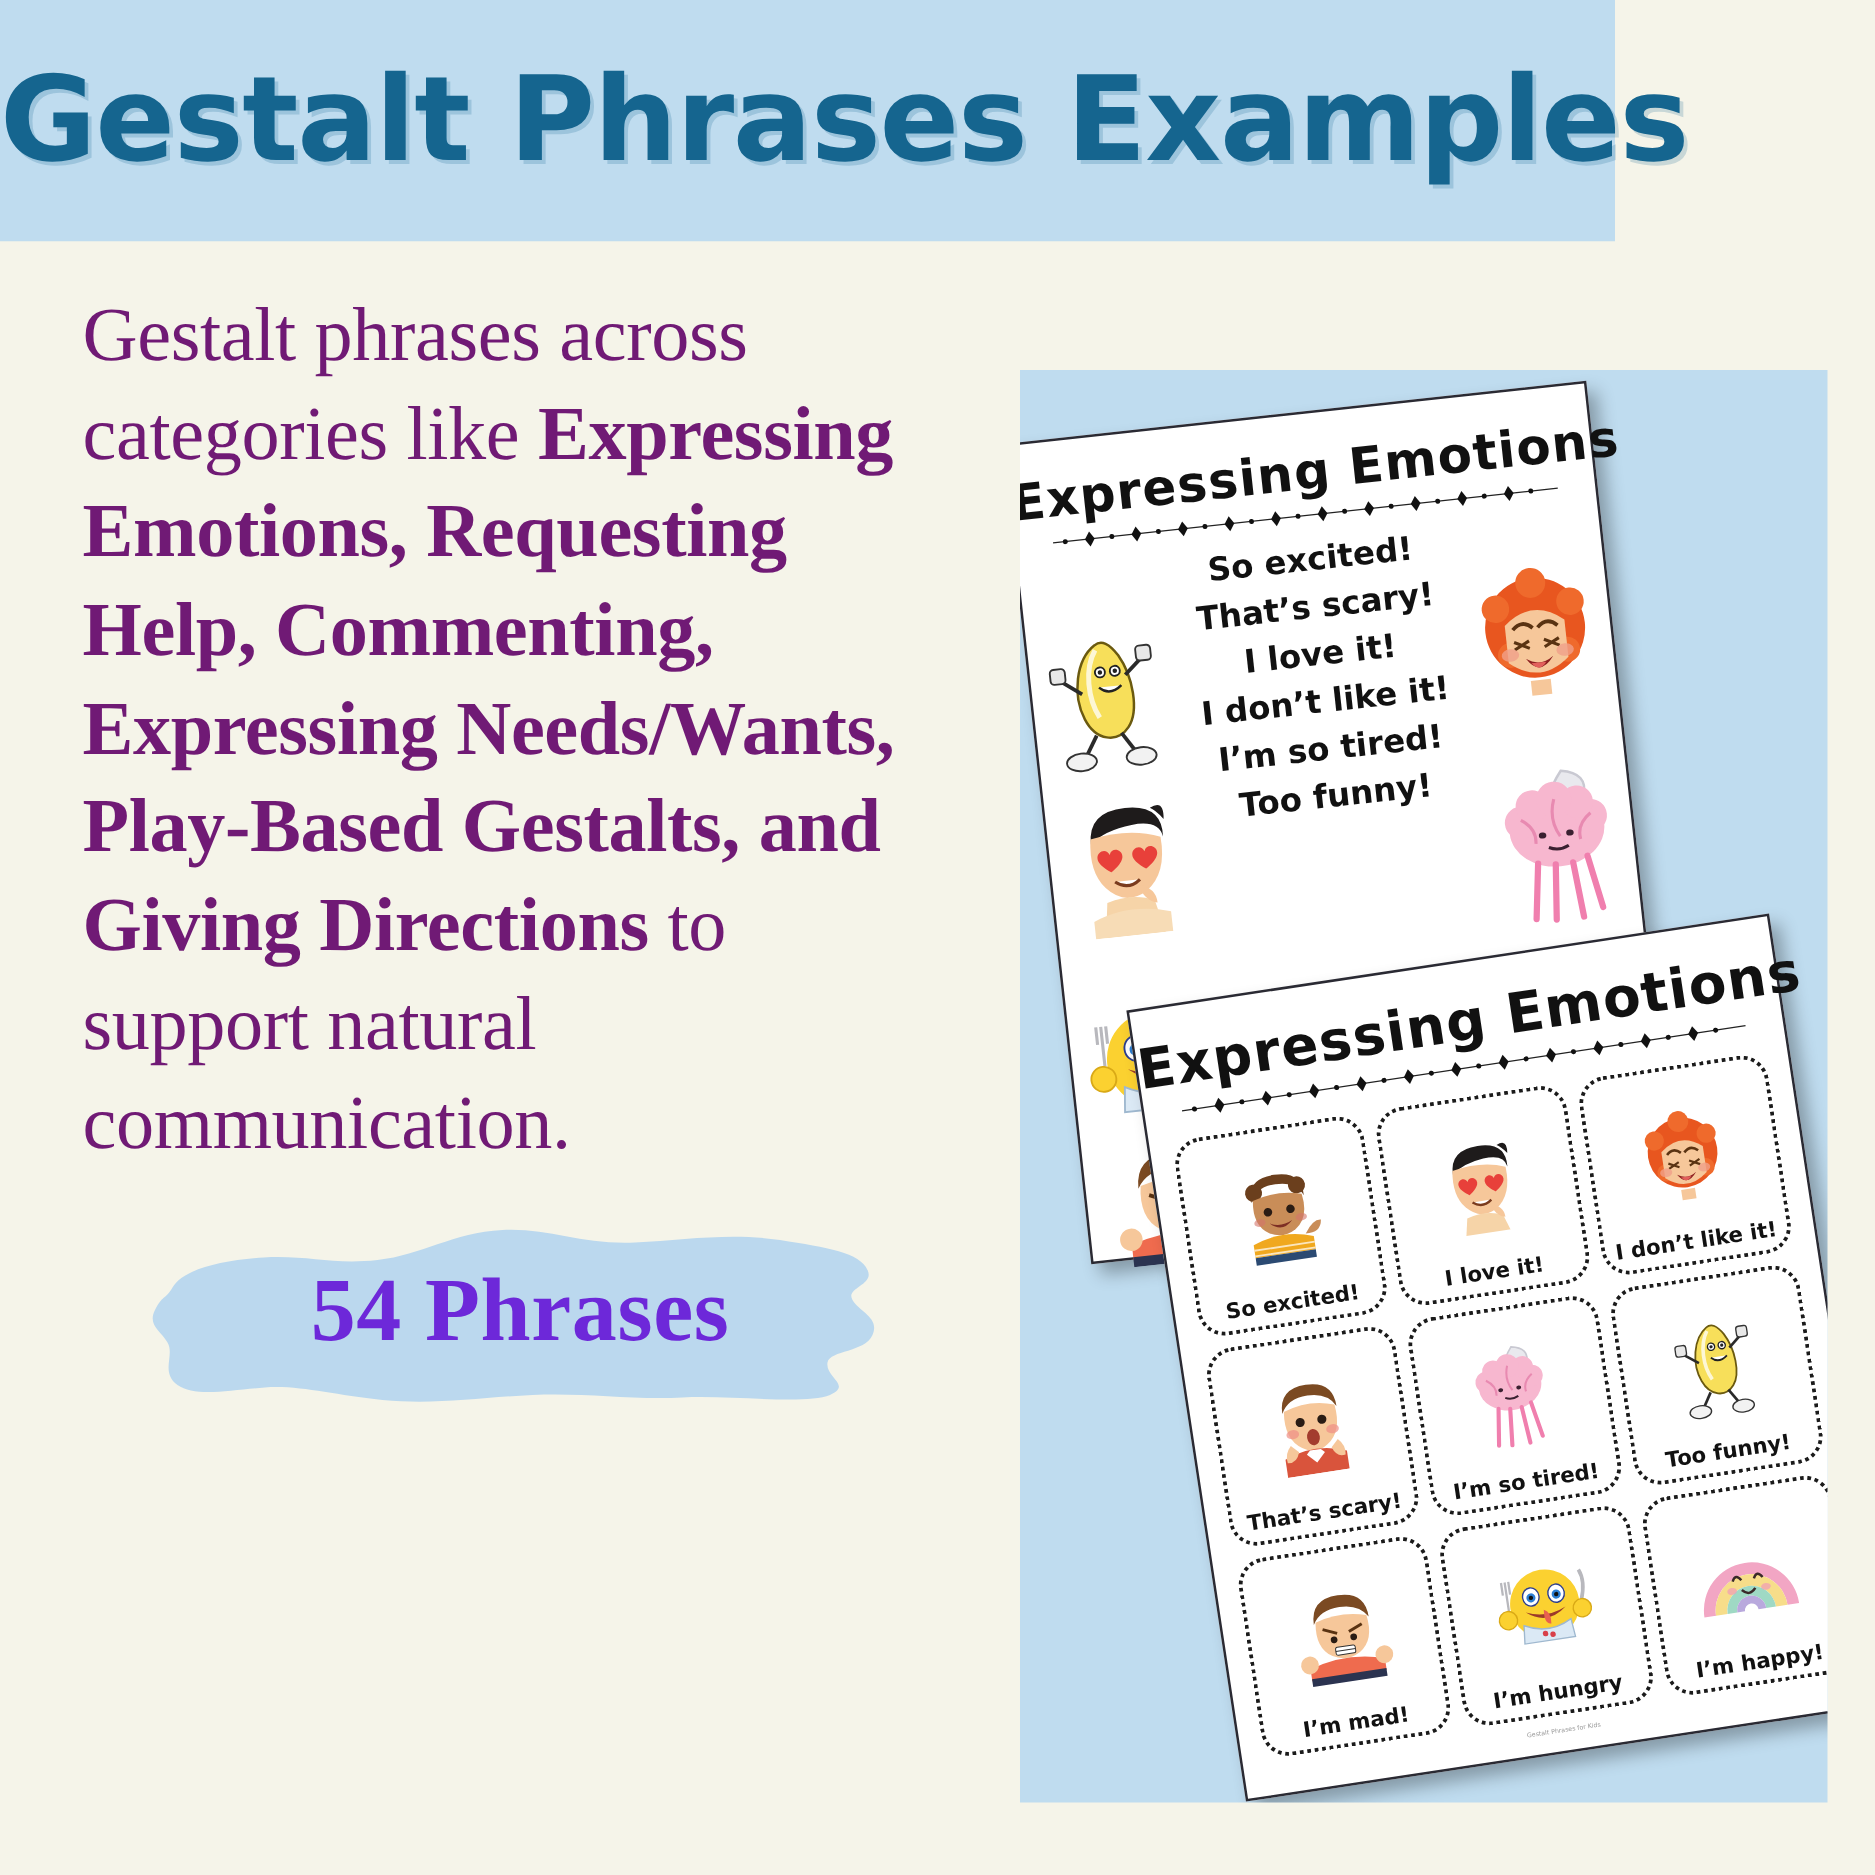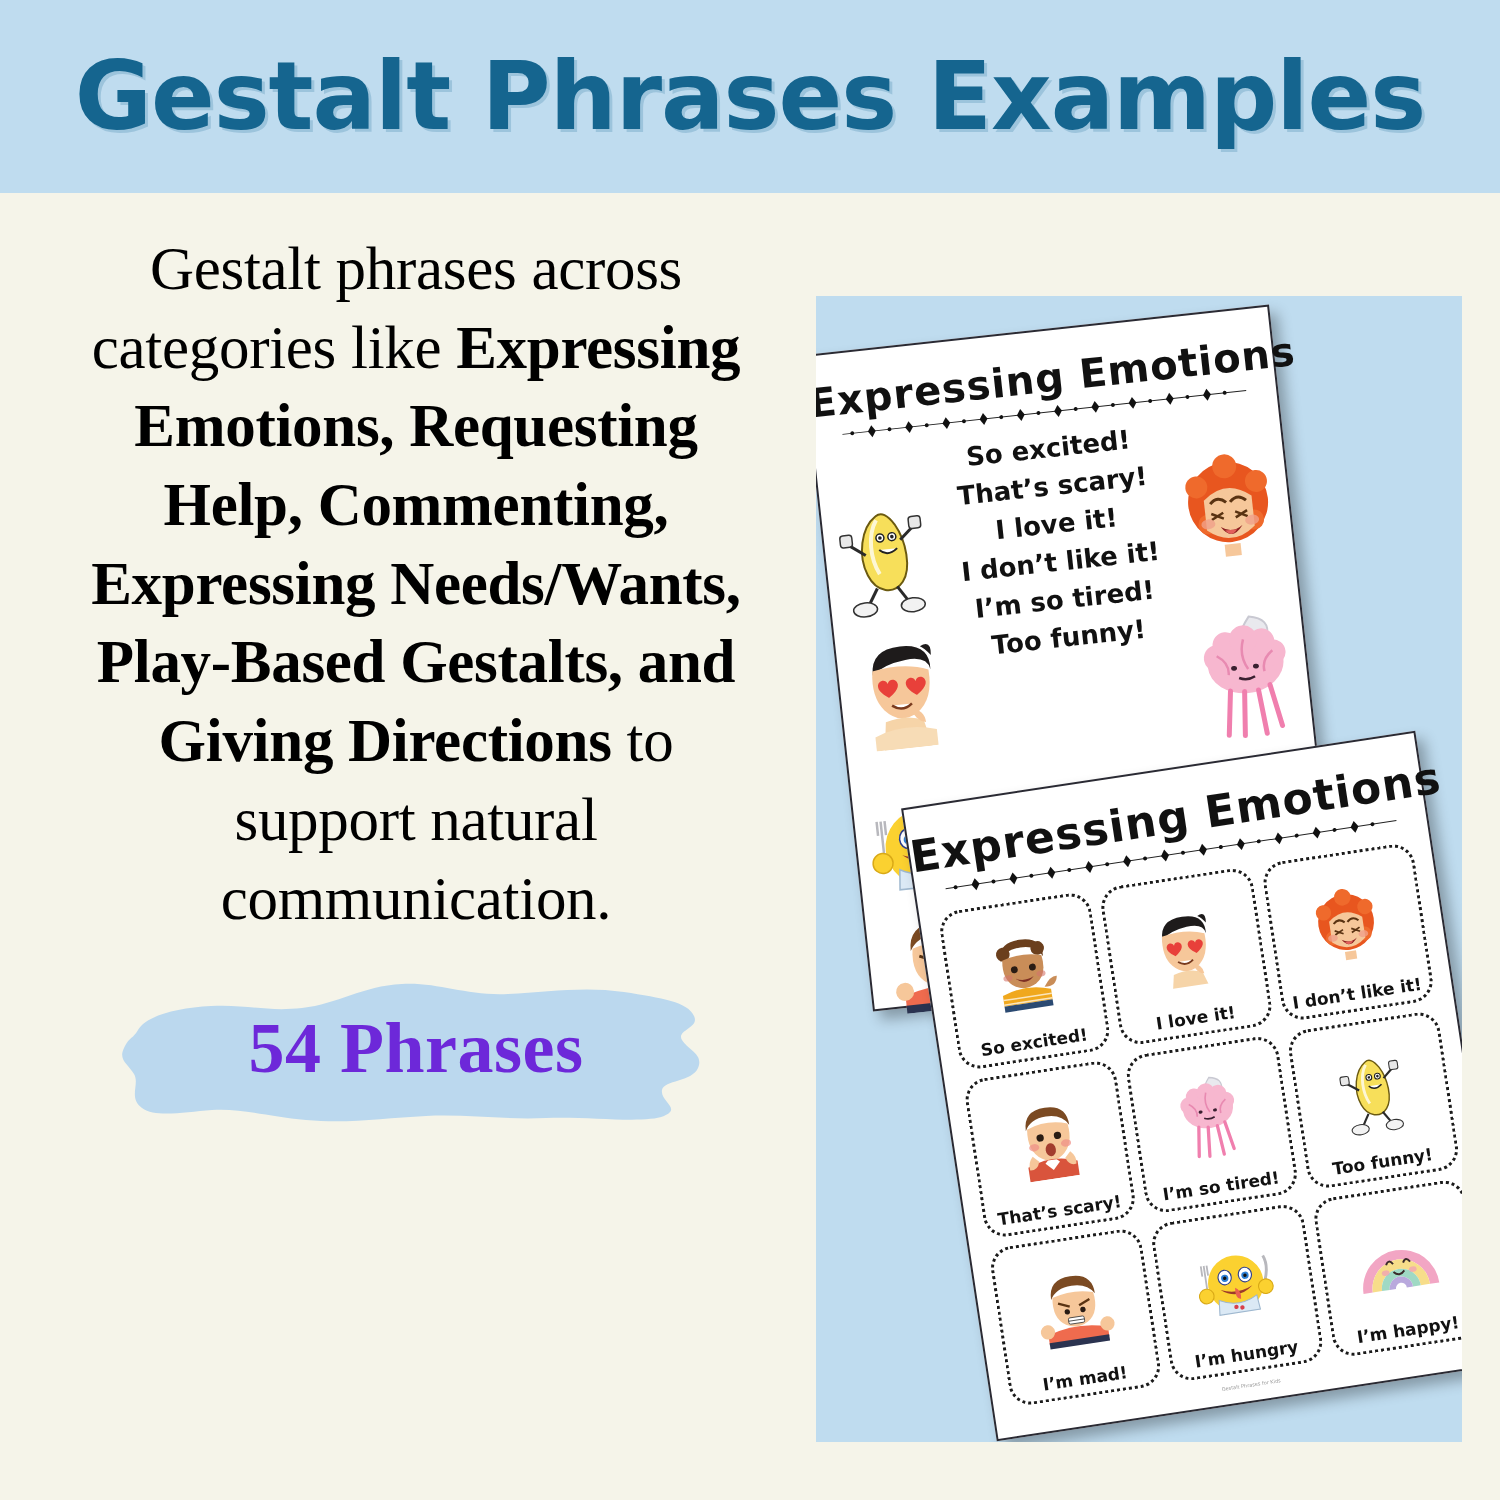--- a/index.html
+++ b/index.html
@@ -6,46 +6,45 @@
   html,body { width:1500px; height:1500px; }
   body {
     background:#f5f4e9;
     font-family:"Liberation Serif", serif;
     overflow:hidden;
     position:relative;
   }
 
   
   .banner{
-    position:absolute; left:0; top:0; width:1500px; height:193px;
+    position:absolute; left:0; top:0; width:1292px; height:193px;
     background:#bfdcef;
-    display:flex; align-items:center; justify-content:center;
+    display:flex; align-items:center; 
   }
   .banner-title{
     font-family:"DejaVu Sans", sans-serif;
     font-weight:bold;
     font-size:94px;
     letter-spacing:-1px;
     color:#15658f;
     text-shadow:3px 3px 0 rgba(21,101,143,.20);
     white-space:nowrap;
   }
 
   
   .left-col{
     position:absolute; left:56px; top:230px; width:720px; height:1230px;
     display:flex; flex-direction:column; align-items:center;
   }
   .blurb{
     width:700px;
-    text-align:center;
     font-family:"Liberation Serif", serif;
     font-size:61px;
     line-height:1.29;
-    color:#000000;
+    color:#701a75;
     letter-spacing:-.3px;
   }
   .blurb b{ font-weight:bold; }
 
   
   .badge-wrap{
     position:relative;
     margin-top:30px;
     width:600px; height:160px;
     display:flex; align-items:center; justify-content:center;

